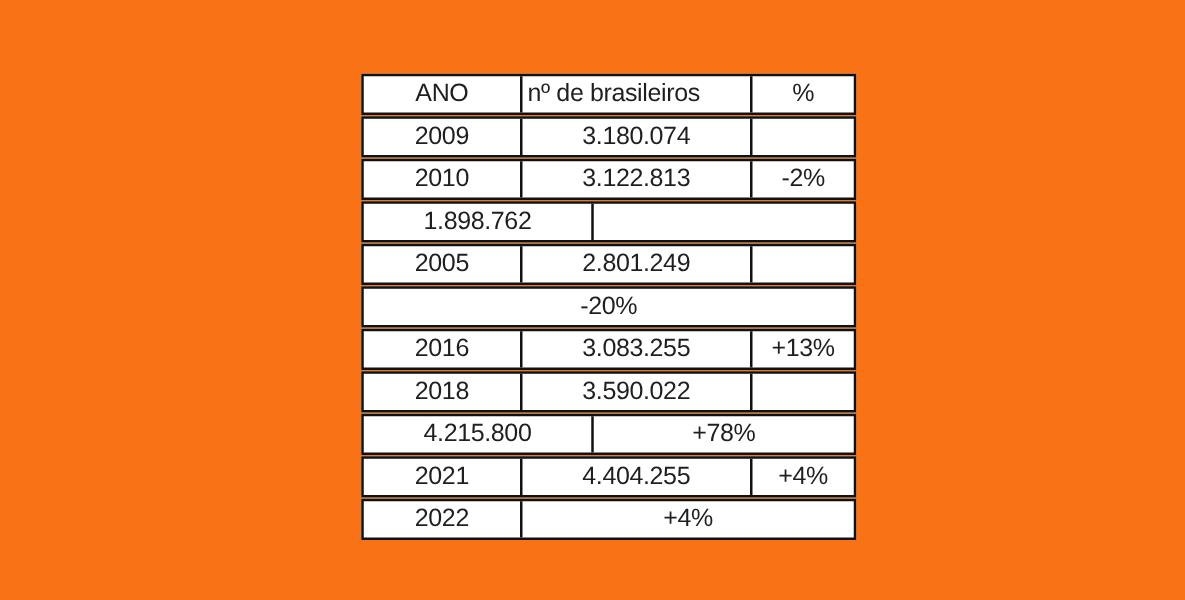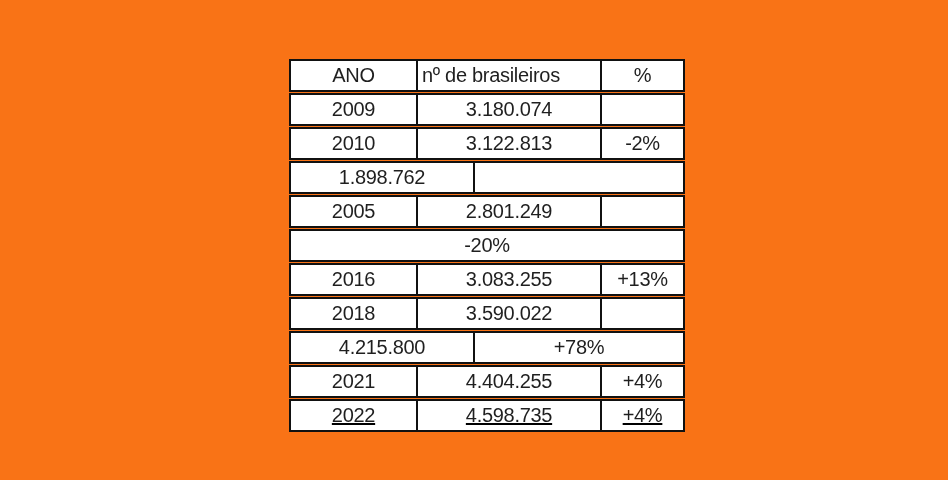--- a/index.html
+++ b/index.html
@@ -24,21 +24,21 @@
   .trow {
     box-sizing: border-box;
     width: 396px;
     height: 33px;
     border: 2px solid #111111;
     margin-bottom: 1px;
     display: flex;
     align-items: stretch;
     background: #ffffff;
   }
-  .trow:last-child { margin-bottom: 16px; text-decoration: underline; }
+  .trow:last-child { margin-bottom: 16px; }
   .tcell {
     box-sizing: border-box;
     display: flex;
     align-items: center;
     justify-content: center;
     font-size: 20px;
     color: #1f1f1f;
     letter-spacing: -0.3px;
     white-space: nowrap;
     overflow: hidden;
@@ -105,18 +105,17 @@
   </div>
 
   <div class="trow">
     <div class="tcell c-ano">2021</div>
     <div class="tcell c-num">4.404.255</div>
     <div class="tcell c-pct">+4%</div>
   </div>
 
   <div class="trow">
     <div class="tcell c-ano">2022</div>
-    <div class="tcell c-num">4.598.735</div>
     <div class="tcell c-pct">+4%</div>
   </div>
 </div>
   </div>
 </div>
 
 </body></html>

